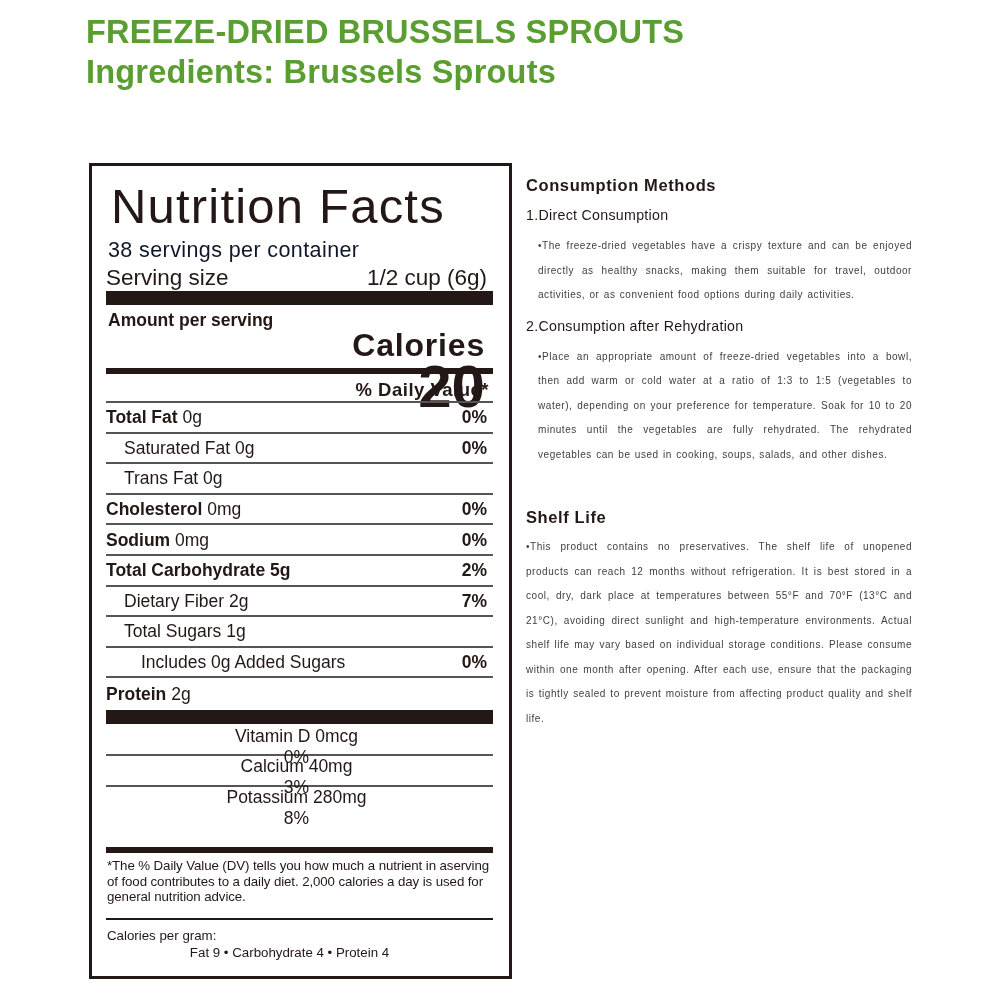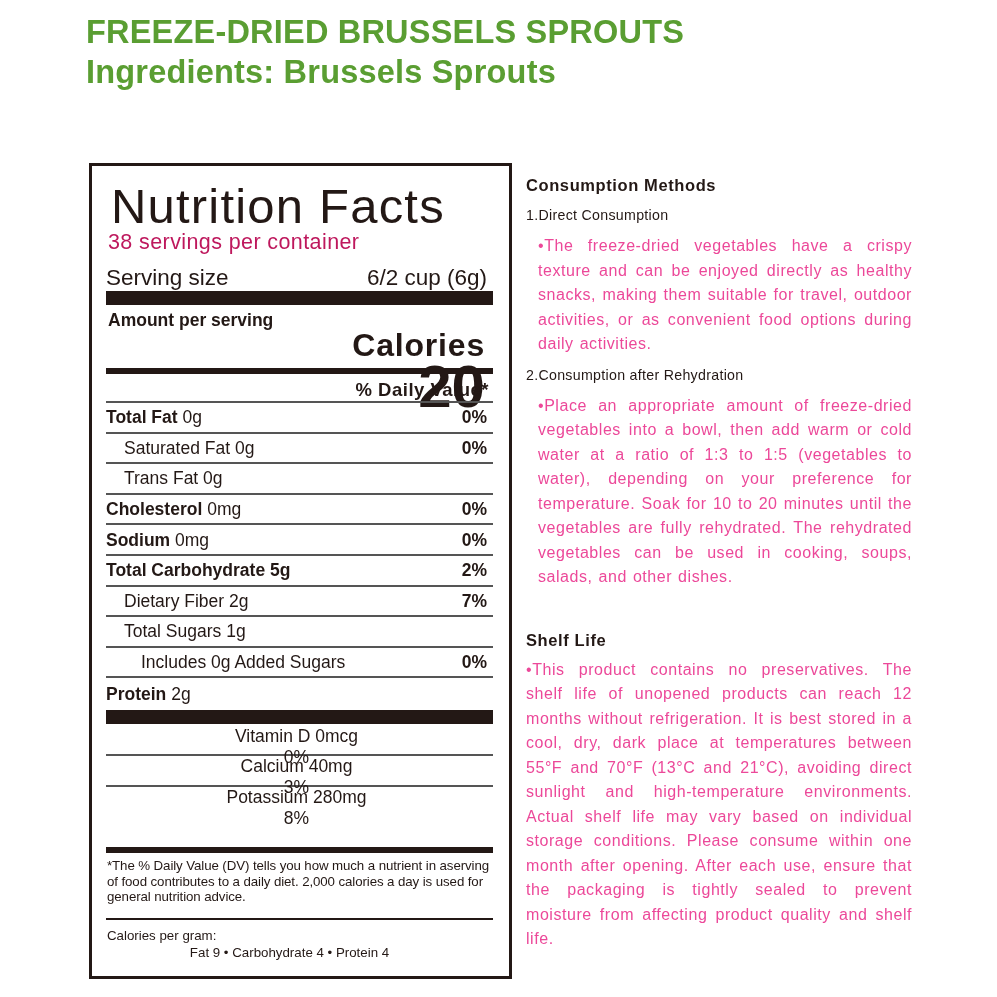--- a/index.html
+++ b/index.html
@@ -7,21 +7,21 @@
   body { position: relative; font-family: "Liberation Sans", sans-serif; color: #231815; }
 
   .title-block { position: absolute; left: 86px; top: 12px; }
   .title-line { font-family: "Liberation Sans", sans-serif; font-weight: bold; color: #5a9e32; font-size: 32.5px; line-height: 40px; letter-spacing: 0.2px; white-space: nowrap; }
   .title-line.two { margin-top: 0px; }
 
   
   .label { position: absolute; left: 89px; top: 163px; width: 423px; height: 816px; border: 3px solid #231815; background: #fff; }
   .label-inner { position: absolute; left: 14px; right: 16px; top: 0; bottom: 0; }
   .nf-title { position: absolute; left: 5px; top: 10px; font-size: 49px; font-weight: normal; line-height: 60px; letter-spacing: 1.2px; white-space: nowrap; }
-  .servings { position: absolute; left: 2px; top: 63px; font-size: 21.5px; line-height: 26px; color: #be185d; letter-spacing: 0.4px; }
+  .servings { position: absolute; left: 2px; top: 71px; font-size: 21.5px; line-height: 26px; color: #0f172a; letter-spacing: 0.4px; }
   .serving-size { position: absolute; left: 0; right: 2px; top: 98px; font-size: 22.5px; line-height: 28px; display: flex; justify-content: space-between; }
   .serving-size .val { padding-right: 4px; }
 
   .bar { position: absolute; left: 0; right: 0; background: #231815; }
   .bar.thick1 { top: 125px; height: 14px; }
   .amount { position: absolute; left: 2px; top: 143px; font-size: 17.5px; font-weight: bold; line-height: 22px; }
   .calories-row { position: absolute; left: 4px; right: 8px; top: 160px; display: flex; justify-content: space-between; align-items: flex-end; flex-direction: column; }
   .calories-label { font-size: 32px; font-weight: bold; line-height: 38px; letter-spacing: 0.8px; }
   .calories-val { font-size: 60px; font-weight: bold; line-height: 46px; }
   .bar.med1 { top: 202px; height: 6px; }
@@ -43,40 +43,40 @@
   .bar.med2 { top: 681px; height: 6px; }
   .footnote { position: absolute; left: 1px; right: 2px; top: 692px; font-size: 13.3px; line-height: 15.5px; letter-spacing: -0.1px; }
   .rule.thin2 { top: 752px; height: 1.5px; background: #231815; }
   .cpg { position: absolute; left: 1px; top: 762px; font-size: 13.3px; line-height: 16px; }
   .cpg-vals { position: absolute; left: 0; right: 0; top: 779px; text-align: center; font-size: 13.3px; line-height: 16px; padding-right: 20px; }
 
   
   .right { position: absolute; left: 526px; top: 173px; width: 386px; color: #231815; }
   .sec-title { font-size: 16.5px; font-weight: bold; line-height: 24px; letter-spacing: 0.6px; }
   .sub { font-size: 14.2px; line-height: 20px; margin-top: 8px; letter-spacing: 0.3px; }
-  .para { font-size: 16px; line-height: 24.5px; text-align: justify; text-align-last: left; letter-spacing: 0.55px; word-spacing: 1px; color: #ec4899; }
+  .para { font-size: 10px; line-height: 24.5px; text-align: justify; text-align-last: left; letter-spacing: 0.55px; word-spacing: 1px; color: #404040; }
   .para.indented { padding-left: 12px; margin-top: 9px; }
   .shelf-title { margin-top: 38px; }
   .shelf-para { margin-top: 6px; }
 </style>
 </head>
 <body>
 
 <div class="title-block">
   <div class="title-line">FREEZE-DRIED BRUSSELS SPROUTS</div>
   <div class="title-line two">Ingredients: Brussels Sprouts</div>
 </div>
 
 <div class="label">
   <div class="label-inner">
     <div class="nf-title">Nutrition Facts</div>
     <div class="servings">38 servings per container</div>
     <div class="serving-size">
       <span>Serving size</span>
-      <span class="val">6/2 cup (6g)</span>
+      <span class="val">1/2 cup (6g)</span>
     </div>
     <div class="bar thick1"></div>
     <div class="amount">Amount per serving</div>
     <div class="calories-row">
       <span class="calories-label">Calories</span>
       <span class="calories-val">20</span>
     </div>
     <div class="bar med1"></div>
     <div class="dv-header">% Daily Value*</div>
     <div class="rule" style="top:235px;"></div>

